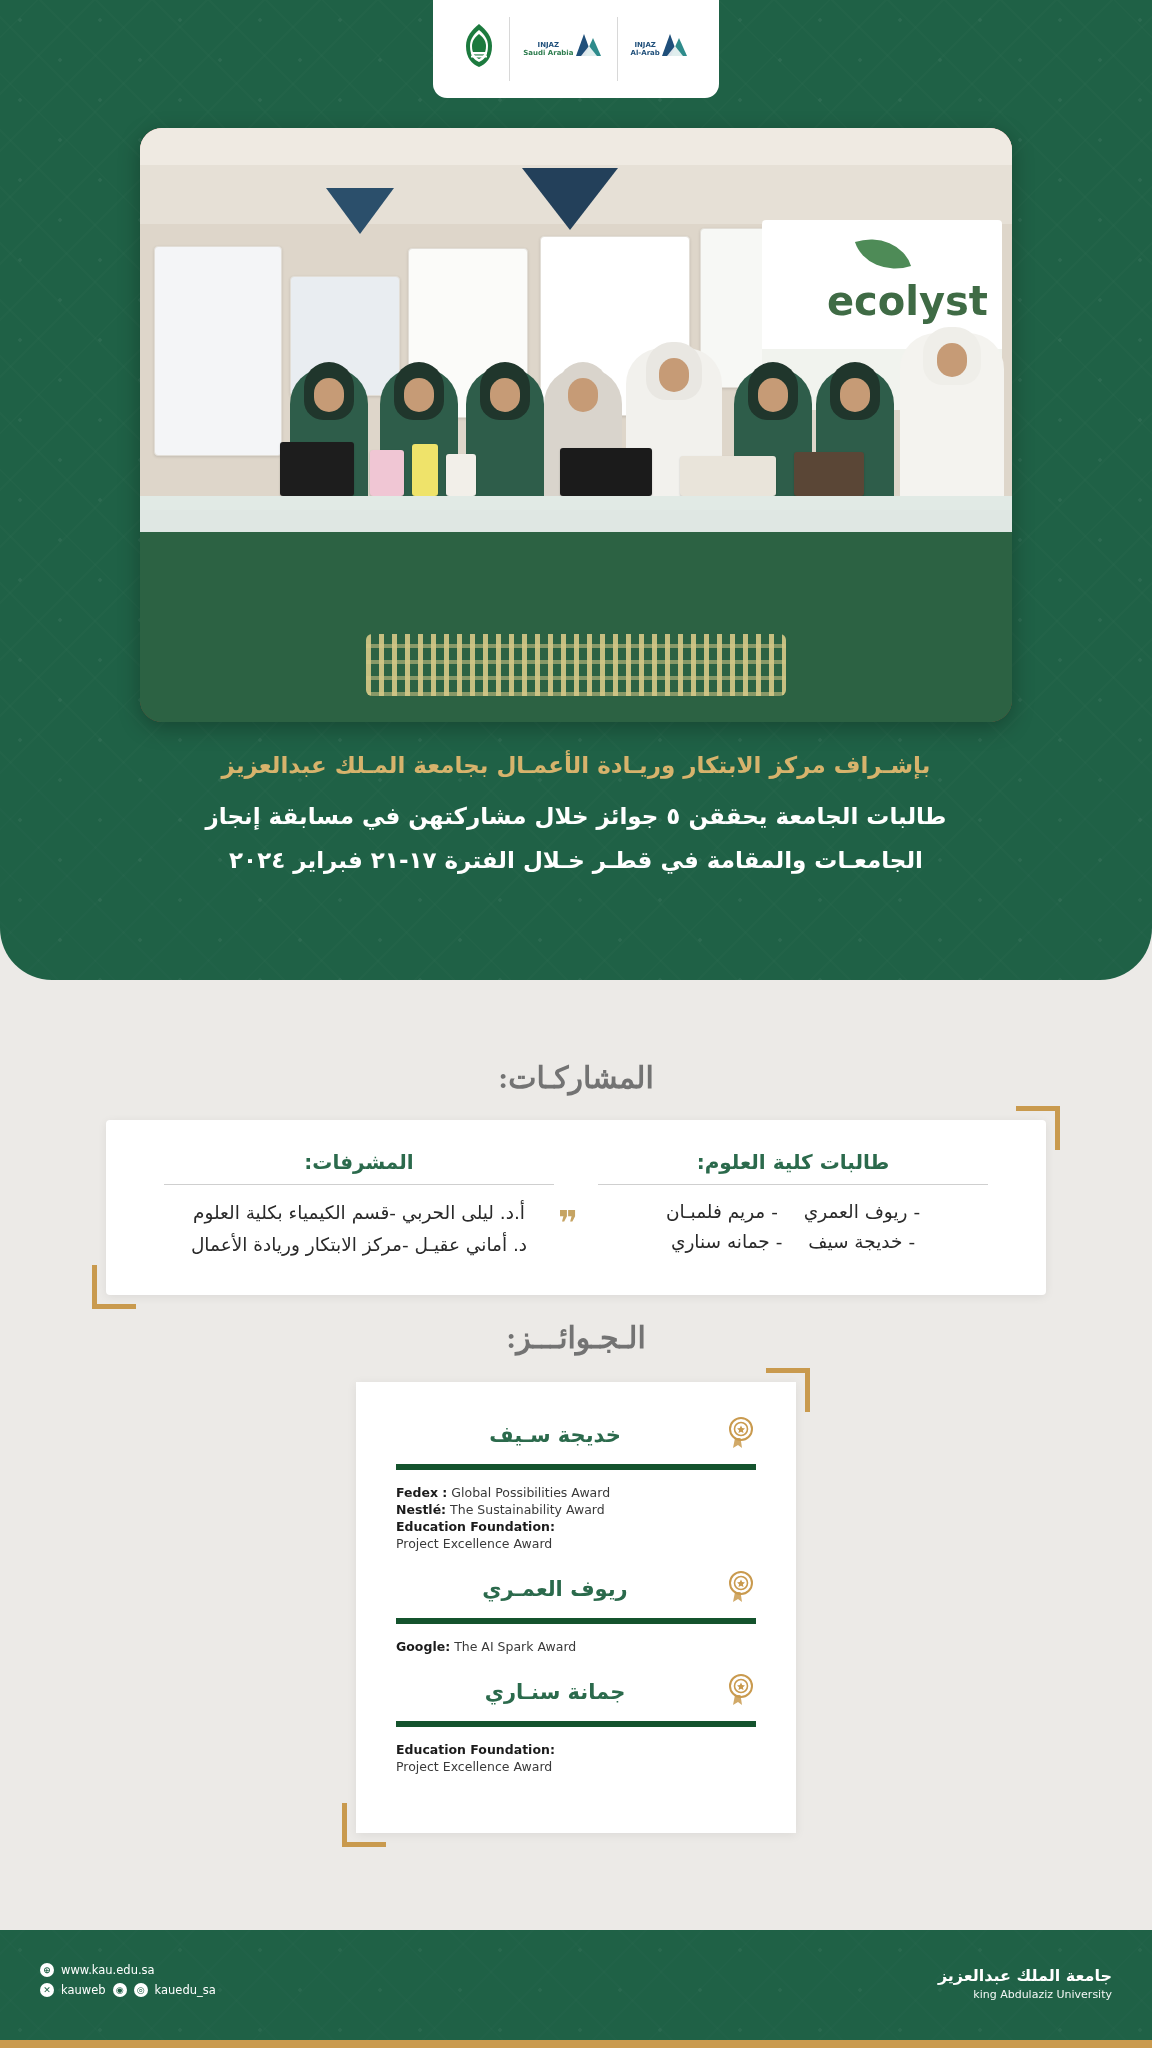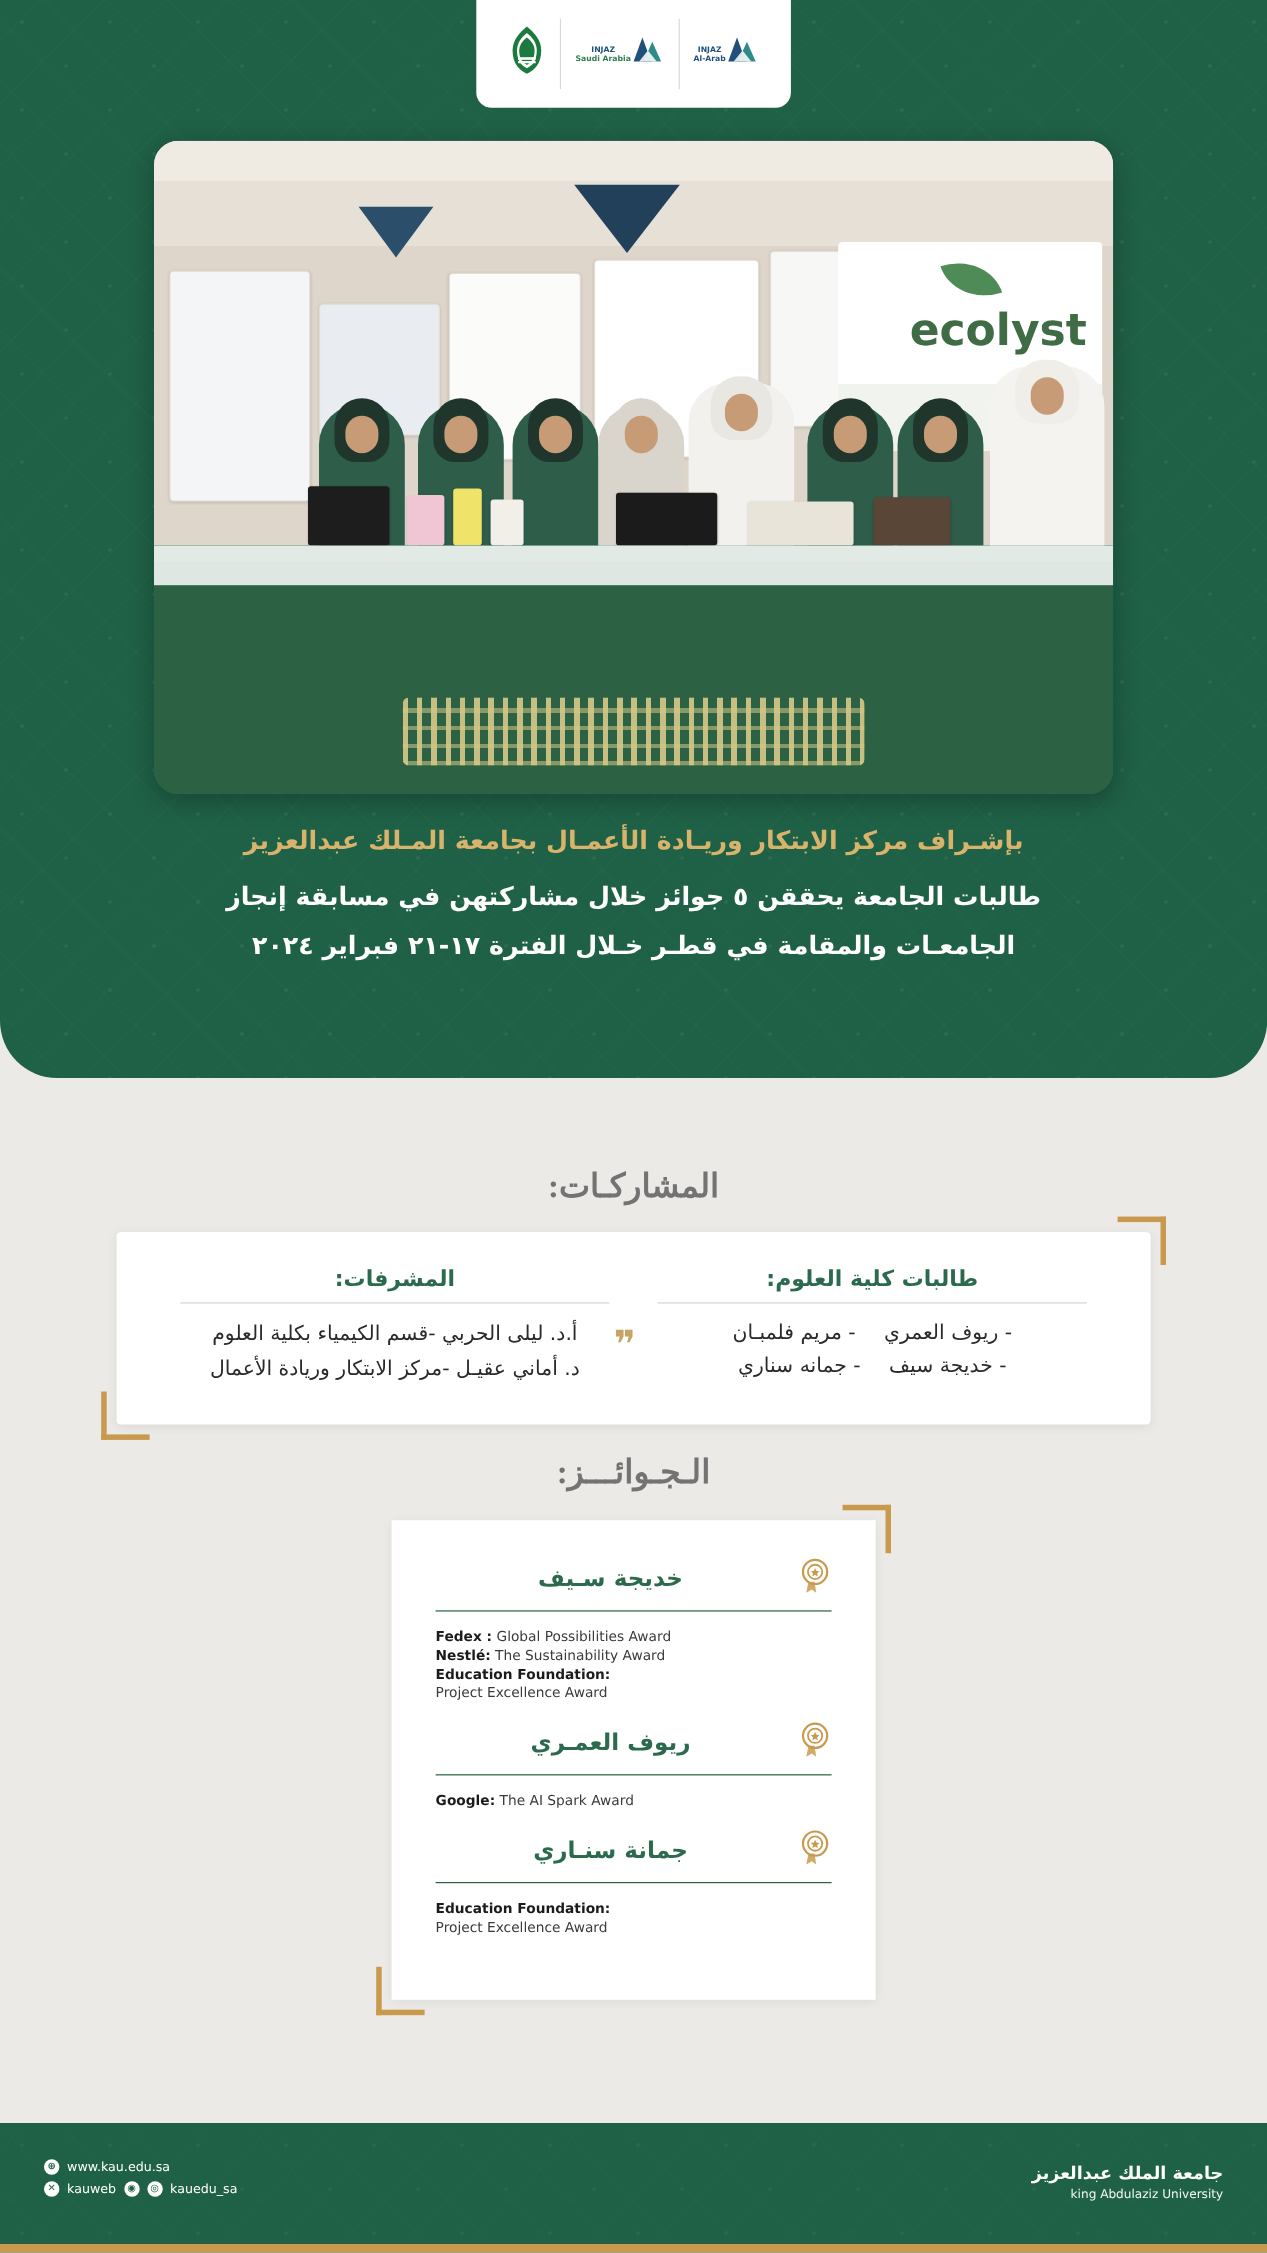--- a/index.html
+++ b/index.html
@@ -81,21 +81,21 @@
   
   .photo-frame {
     position: absolute;
     top: 128px;
     left: 50%;
     transform: translateX(-50%);
     width: 872px;
     height: 594px;
     border-radius: 22px;
     overflow: hidden;
-    background: #0c4a6e;
+    background: #b91c1c;
     box-shadow: 0 6px 22px rgba(0,0,0,.28);
   }
   .photo {
     position: absolute;
     inset: 0;
     background:
       linear-gradient(180deg, #e9e4dd 0%, #ded7ce 18%, #d6cec3 38%, #cfc6ba 52%, #cfc6ba 60%, transparent 60%),
       linear-gradient(180deg, transparent 0 60%, #2f6b46 60% 100%);
   }
   
@@ -296,21 +296,21 @@
     width: 440px;
     background: #ffffff;
     padding: 34px 40px 40px;
     box-shadow: 0 2px 10px rgba(0,0,0,.07);
   }
   .award-block { margin-bottom: 18px; }
   .award-head {
     display: flex;
     align-items: center;
     gap: 12px;
-    border-bottom: 1px solid #14532d;
+    border-bottom: 6px solid #14532d;
     padding-bottom: 10px;
     margin-bottom: 14px;
     justify-content: flex-start;
   }
   .rosette { flex: 0 0 auto; }
   .award-name {
     flex: 1;
     color: #2b6a4c;
     font-size: 21px;
     font-weight: bold;

